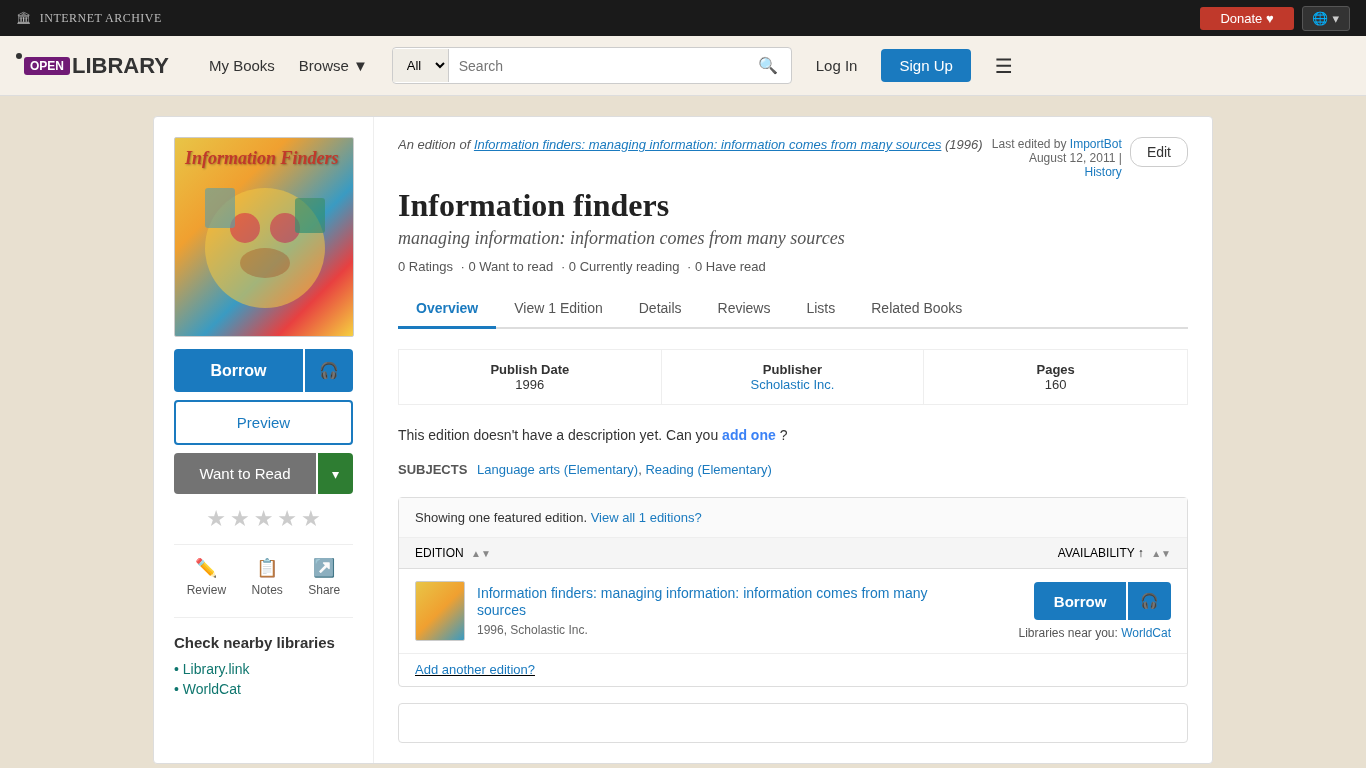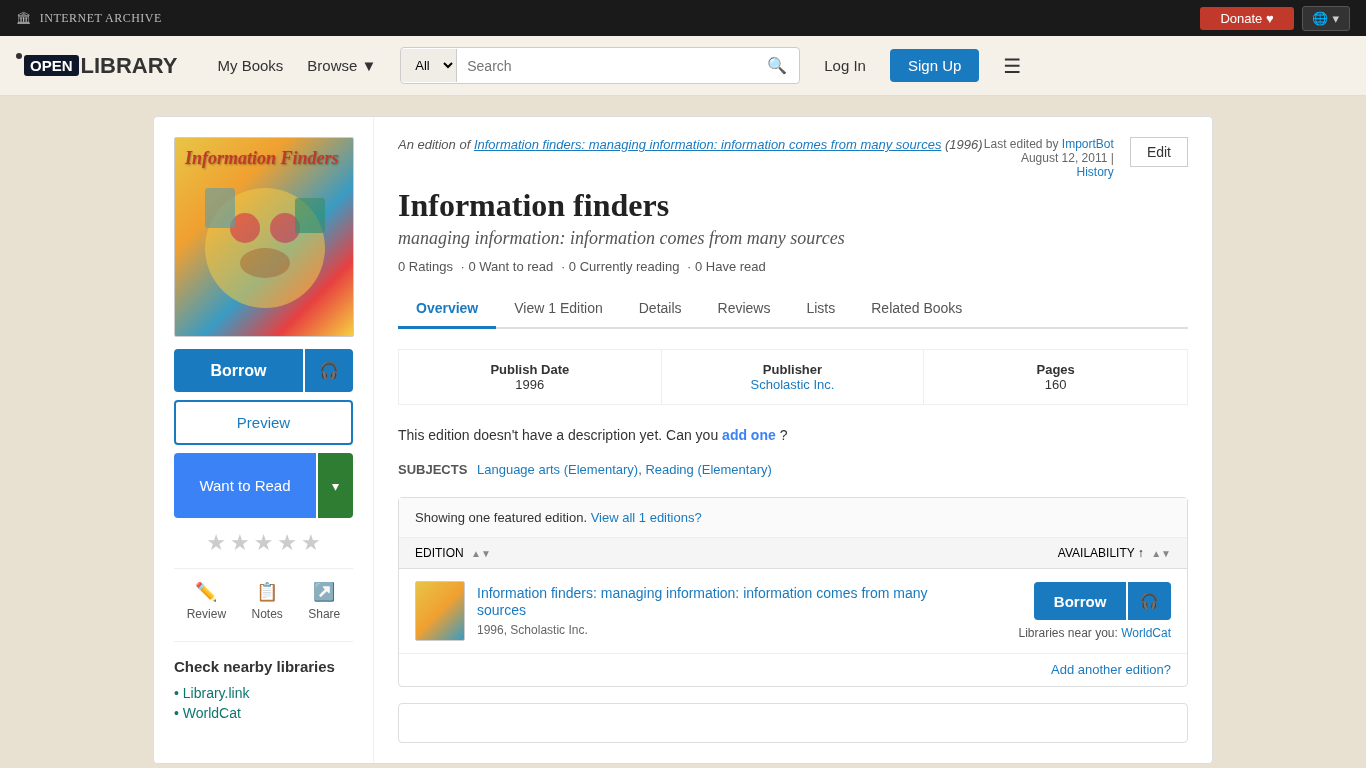--- a/index.html
+++ b/index.html
@@ -42,24 +42,24 @@
       background: #f5f0e8;
       border-bottom: 1px solid #ddd;
       display: flex;
       align-items: center;
       padding: 0 16px;
       height: 60px;
       gap: 24px;
     }
     .logo-area { display: flex; align-items: center; margin-right: 16px; }
     .logo-open {
-      background: #0f172a;
+      background: #701a75;
       color: white;
       font-weight: bold;
-      font-size: 15px;
+      font-size: 12px;
       padding: 2px 6px;
       border-radius: 3px;
       font-family: Arial, sans-serif;
     }
     .logo-library {
       font-size: 22px;
       font-weight: bold;
       color: #333;
       font-family: Arial, sans-serif;
       margin-left: 2px;
@@ -220,24 +220,24 @@
       padding: 12px;
       font-size: 15px;
       cursor: pointer;
       border-radius: 4px;
       margin-bottom: 8px;
       font-family: Arial, sans-serif;
     }
     .want-read-row { display: flex; gap: 2px; }
     .want-read-btn {
       flex: 1;
-      background: #3b82f6;
-      color: white;
-      border: none;
-      padding: 24px;
+      background: #737373;
+      color: white;
+      border: none;
+      padding: 12px;
       font-size: 15px;
       cursor: pointer;
       border-radius: 4px 0 0 4px;
       font-family: Arial, sans-serif;
     }
     .want-read-dropdown {
       background: #2e7d32;
       color: white;
       border: none;
       padding: 12px 14px;
@@ -302,22 +302,22 @@
       text-align: right;
     }
     .edit-btn {
       float: right;
       background: white;
       color: #333;
       border: 1px solid #ccc;
       padding: 6px 16px;
       font-size: 14px;
       cursor: pointer;
-      border-radius: 0;
-      margin-left: 16px;
+      border-radius: 12px;
+      margin-left: 8px;
       font-family: Arial, sans-serif;
     }
 
     .book-title {
       font-size: 32px;
       font-weight: bold;
       color: #222;
       margin: 8px 0 4px;
       font-family: Georgia, serif;
       clear: both;
@@ -459,21 +459,21 @@
       background: #1a7abf;
       color: white;
       border: none;
       padding: 10px 12px;
       font-size: 15px;
       cursor: pointer;
       border-radius: 0 4px 4px 0;
     }
     .libraries-text { font-size: 12px; color: #555; font-family: Arial, sans-serif; }
     .worldcat-link { color: #1a7abf; text-decoration: none; }
-    .add-edition-row { text-align: right; padding: 8px 16px; }
+    .add-edition-row { text-align: left; padding: 8px 16px; text-decoration: underline; }
     .add-edition-link { color: #1a7abf; font-size: 13px; font-family: Arial, sans-serif; text-decoration: none; }
 
     .second-section {
       border: 1px solid #ddd;
       border-radius: 4px;
       min-height: 40px;
     }
   </style>
 </head>
 <body>

